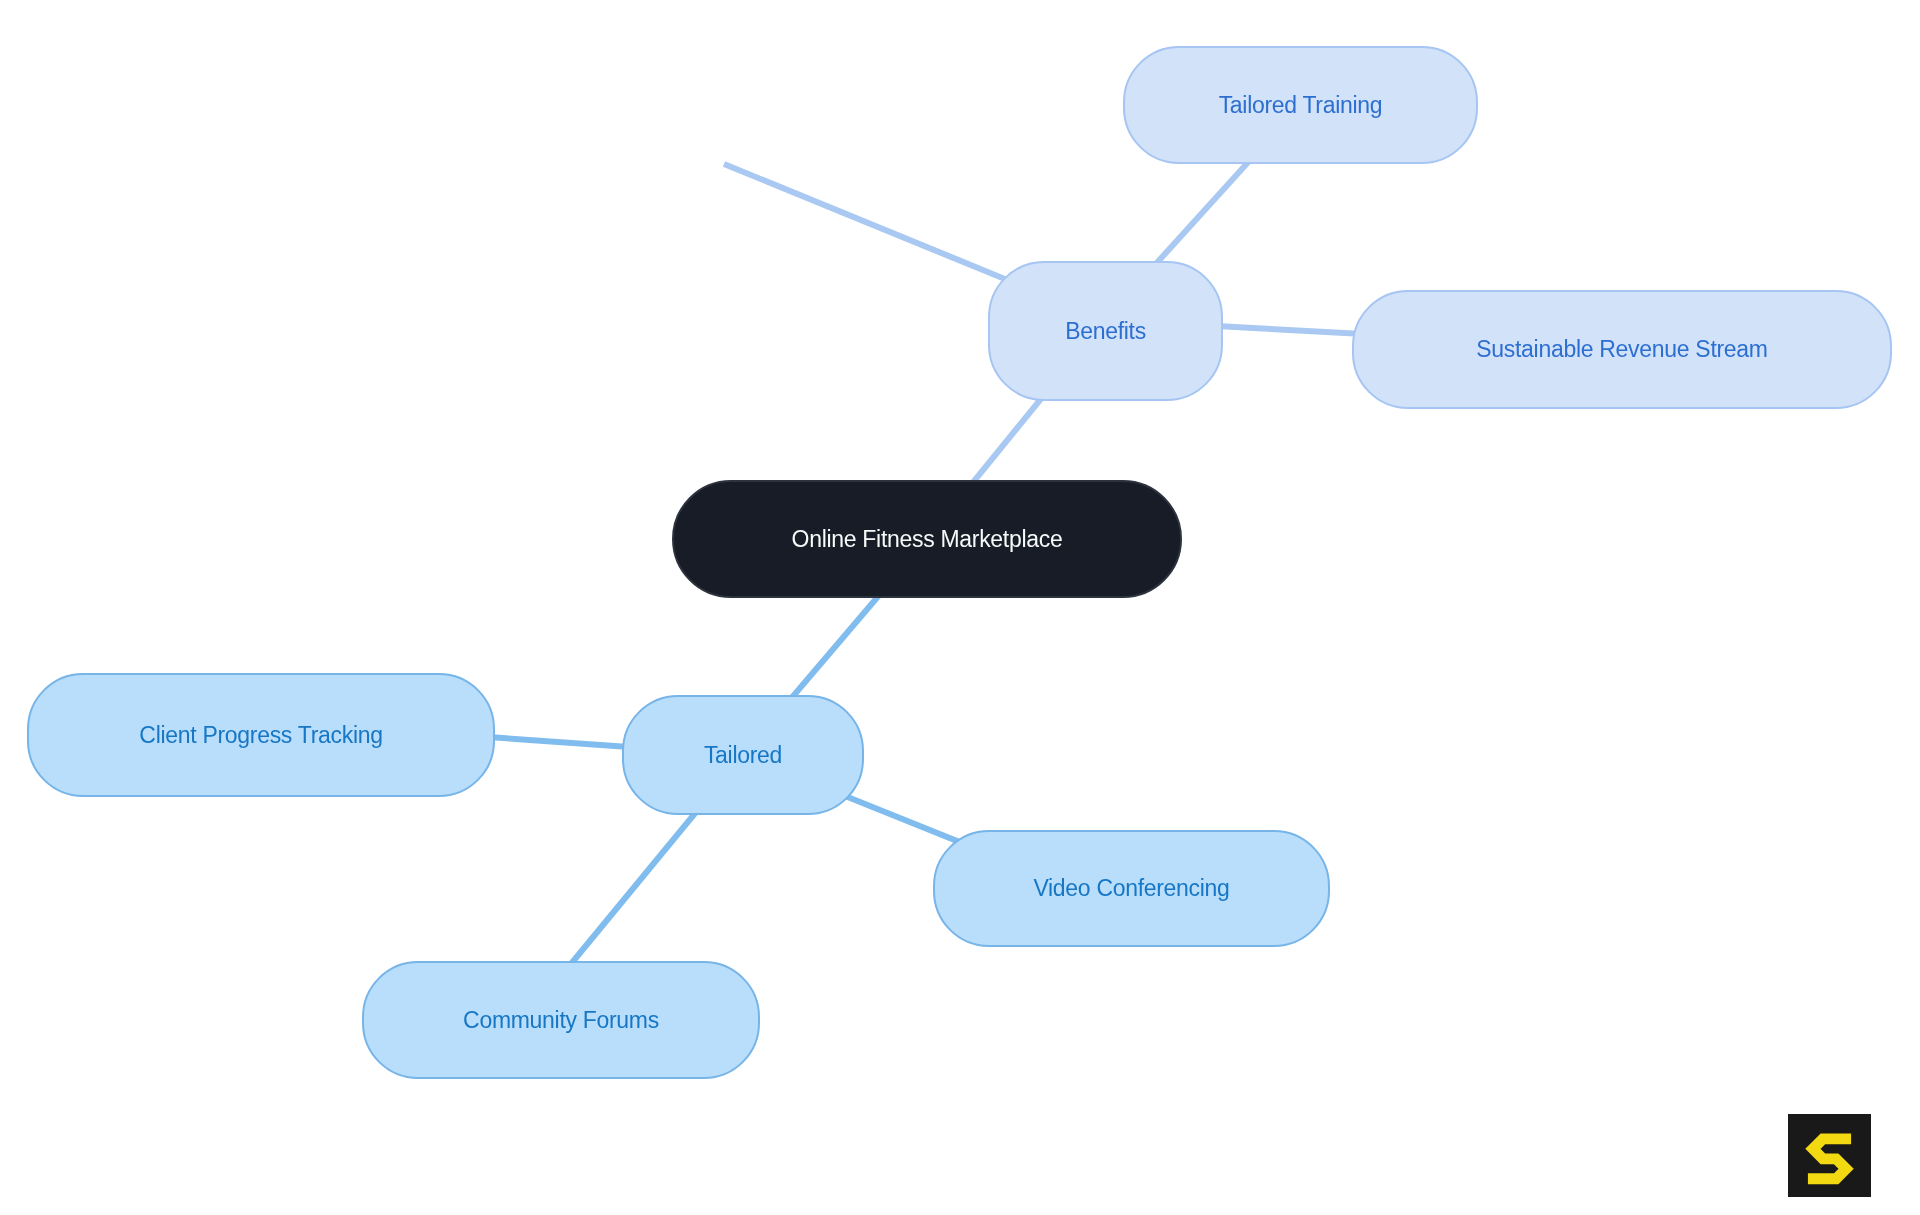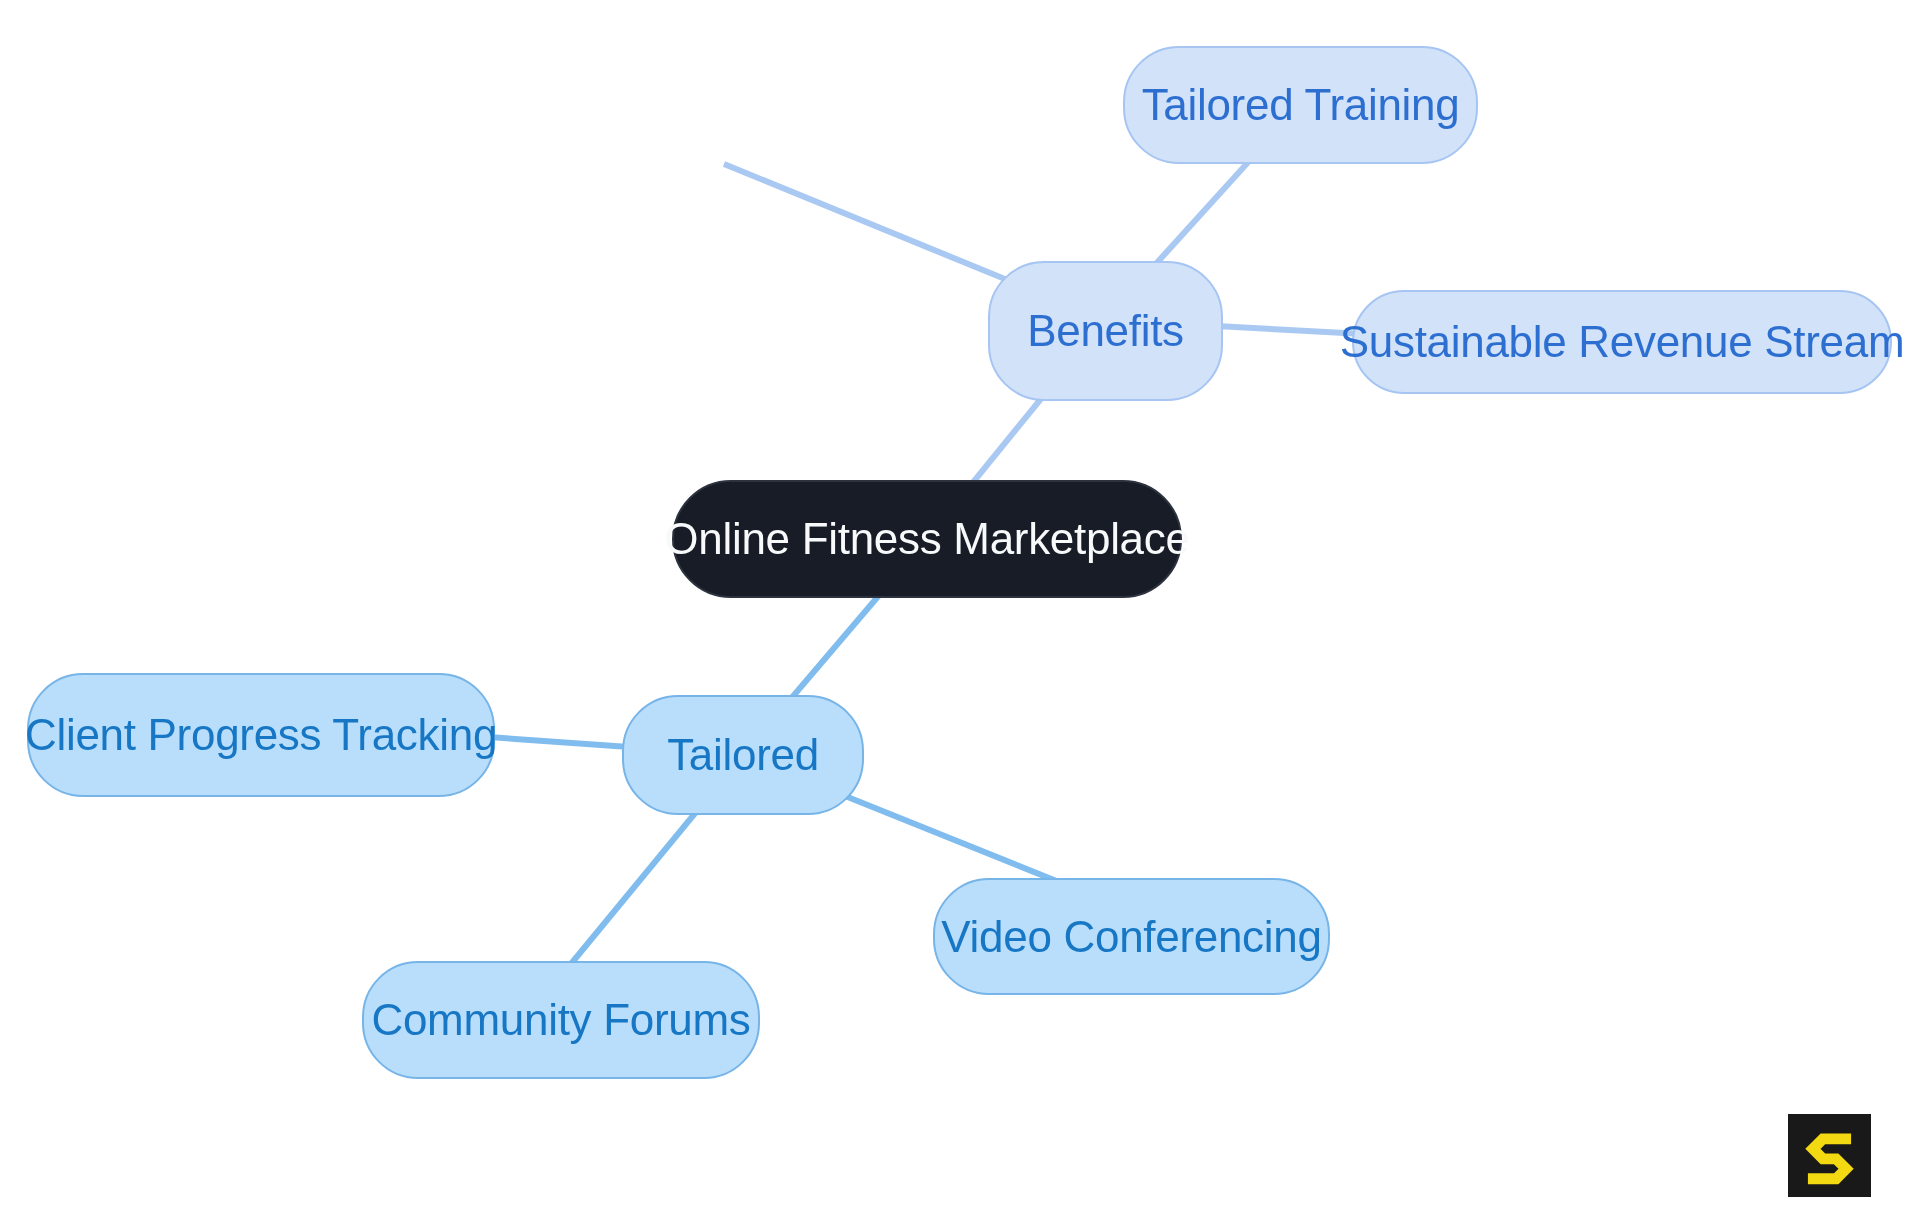--- a/index.html
+++ b/index.html
@@ -12,21 +12,21 @@
   }
   .connector-layer{position:absolute;left:0;top:0;width:1920px;height:1215px;}
   .line-b{stroke:var(--b_line,#A9C9F2);stroke-width:6;}
   .line-f{stroke:var(--f_line,#80BDEE);stroke-width:6;}
 
   .node{
     position:absolute;
     display:flex;align-items:center;justify-content:center;
     border-radius:56px;
     box-sizing:border-box;
-    font-size:44px;
+    font-size:23px;
     letter-spacing:-0.3px;
     white-space:nowrap;
     cursor:default;
   }
   .node-center{
     background:var(--center_bg,#171C26);
     color:var(--center_text,#F7F9FA);
     border:2px solid #2C323E;
     border-radius:59px;
   }
@@ -38,25 +38,25 @@
   .node-f{
     background:var(--f_fill,#B8DEFB);
     border:2px solid var(--f_border,#77B4E8);
     color:var(--f_text,#1777C5);
   }
 
   .pos-center     {left:672px; top:480px; width:510px;height:118px;}
   .pos-benefits   {left:988px; top:261px; width:235px;height:140px;}
   .pos-tailored   {left:1123px;top:46px;  width:355px;height:118px;}
   .pos-enhanced   {left:495px; top:105px; width:458px;height:118px;}
-  .pos-sustainable{left:1352px;top:290px; width:540px;height:104px;}
+  .pos-sustainable{left:1352px;top:290px; width:540px;height:119px;}
   .pos-features   {left:622px; top:695px; width:242px;height:120px;}
   .pos-client     {left:27px;  top:662px; width:468px;height:124px;margin-top:11px;}
   .pos-community  {left:362px; top:917px; width:398px;height:118px;margin-top:44px;}
-  .pos-video      {left:933px; top:878px; width:397px;height:117px;}
+  .pos-video      {left:933px; top:830px; width:397px;height:117px;}
 
   .brand-logo{
     position:absolute;left:1788px;top:1114px;width:83px;height:83px;
     background:var(--logo_bg,#191919);
     display:flex;align-items:center;justify-content:center;
   }
   .brand-logo svg{width:100%;height:100%;display:block;}
   .s-glyph{fill:none;stroke:var(--logo_fill,#F2D911);stroke-width:13;stroke-linejoin:miter;}
 </style>
 </head>

